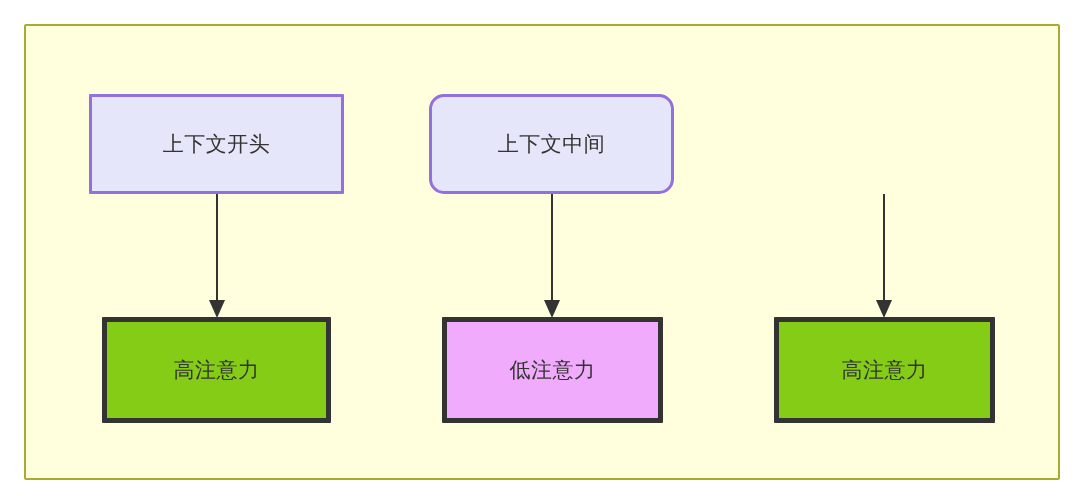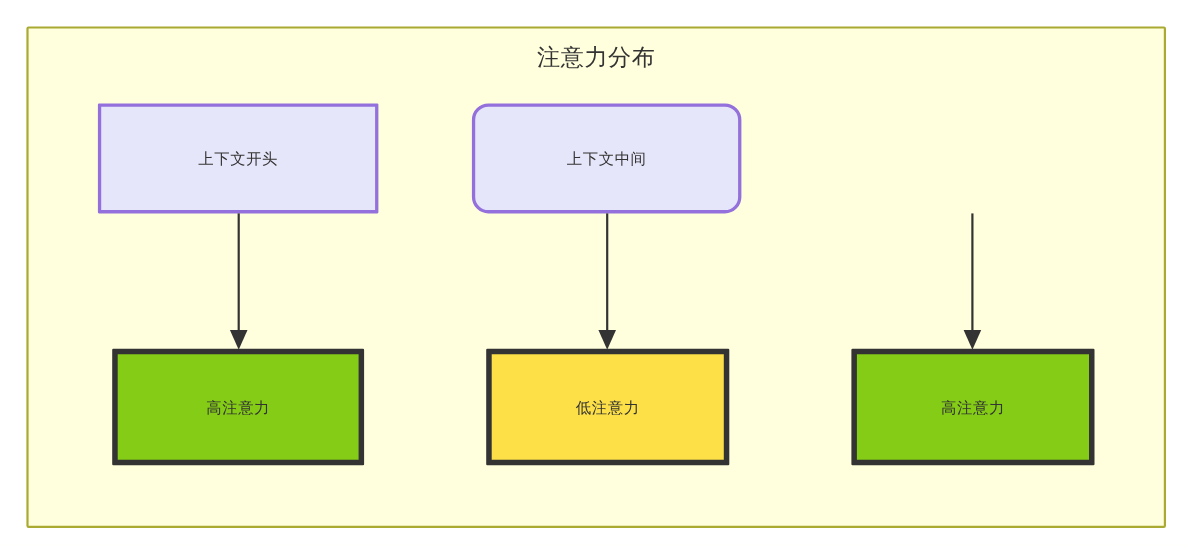--- a/index.html
+++ b/index.html
@@ -50,41 +50,41 @@
   .node {
     position: absolute;
     box-sizing: border-box;
     display: flex;
     align-items: center;
     justify-content: center;
     text-align: center;
   }
 
   .node-label {
-    font-size: 14px;
+    font-size: 21px;
     color: #333333;
     line-height: 26px;
     letter-spacing: 0.5px;
     white-space: nowrap;
   }
 
   
   .node-context {
     background: #e6e6fa;
     border: 3px solid #9370db;
     border-radius: 1px;
   }
 
   
   .node-attn {
     border: 5px solid #333333;
     border-radius: 1px;
   }
   .node-attn.fill-high { background: #84cc16; }
-  .node-attn.fill-low  { background: #fde047; }
+  .node-attn.fill-low  { background: #f0abfc; }
 
   
   .edge {
     position: absolute;
     overflow: visible;
     pointer-events: none;
   }
   .edge line {
     stroke: #333333;
     stroke-width: 2;
@@ -93,21 +93,20 @@
     fill: #333333;
   }
 </style>
 </head>
 <body>
 
 <div id="canvas">
 
   <div class="subgraph">
 
-    <div class="subgraph-title">注意力分布</div>
 
     <div class="node node-context" style="left:63px; top:68px; width:255px; height:100px;">
       <span class="node-label">上下文开头</span>
     </div>
 
     <svg class="edge" style="left:190px; top:168px; width:2px; height:124px;" width="2" height="124" viewBox="0 0 2 124">
       <line x1="1" y1="0" x2="1" y2="112"></line>
       <polygon points="-7,106 9,106 1,124"></polygon>
     </svg>
 

